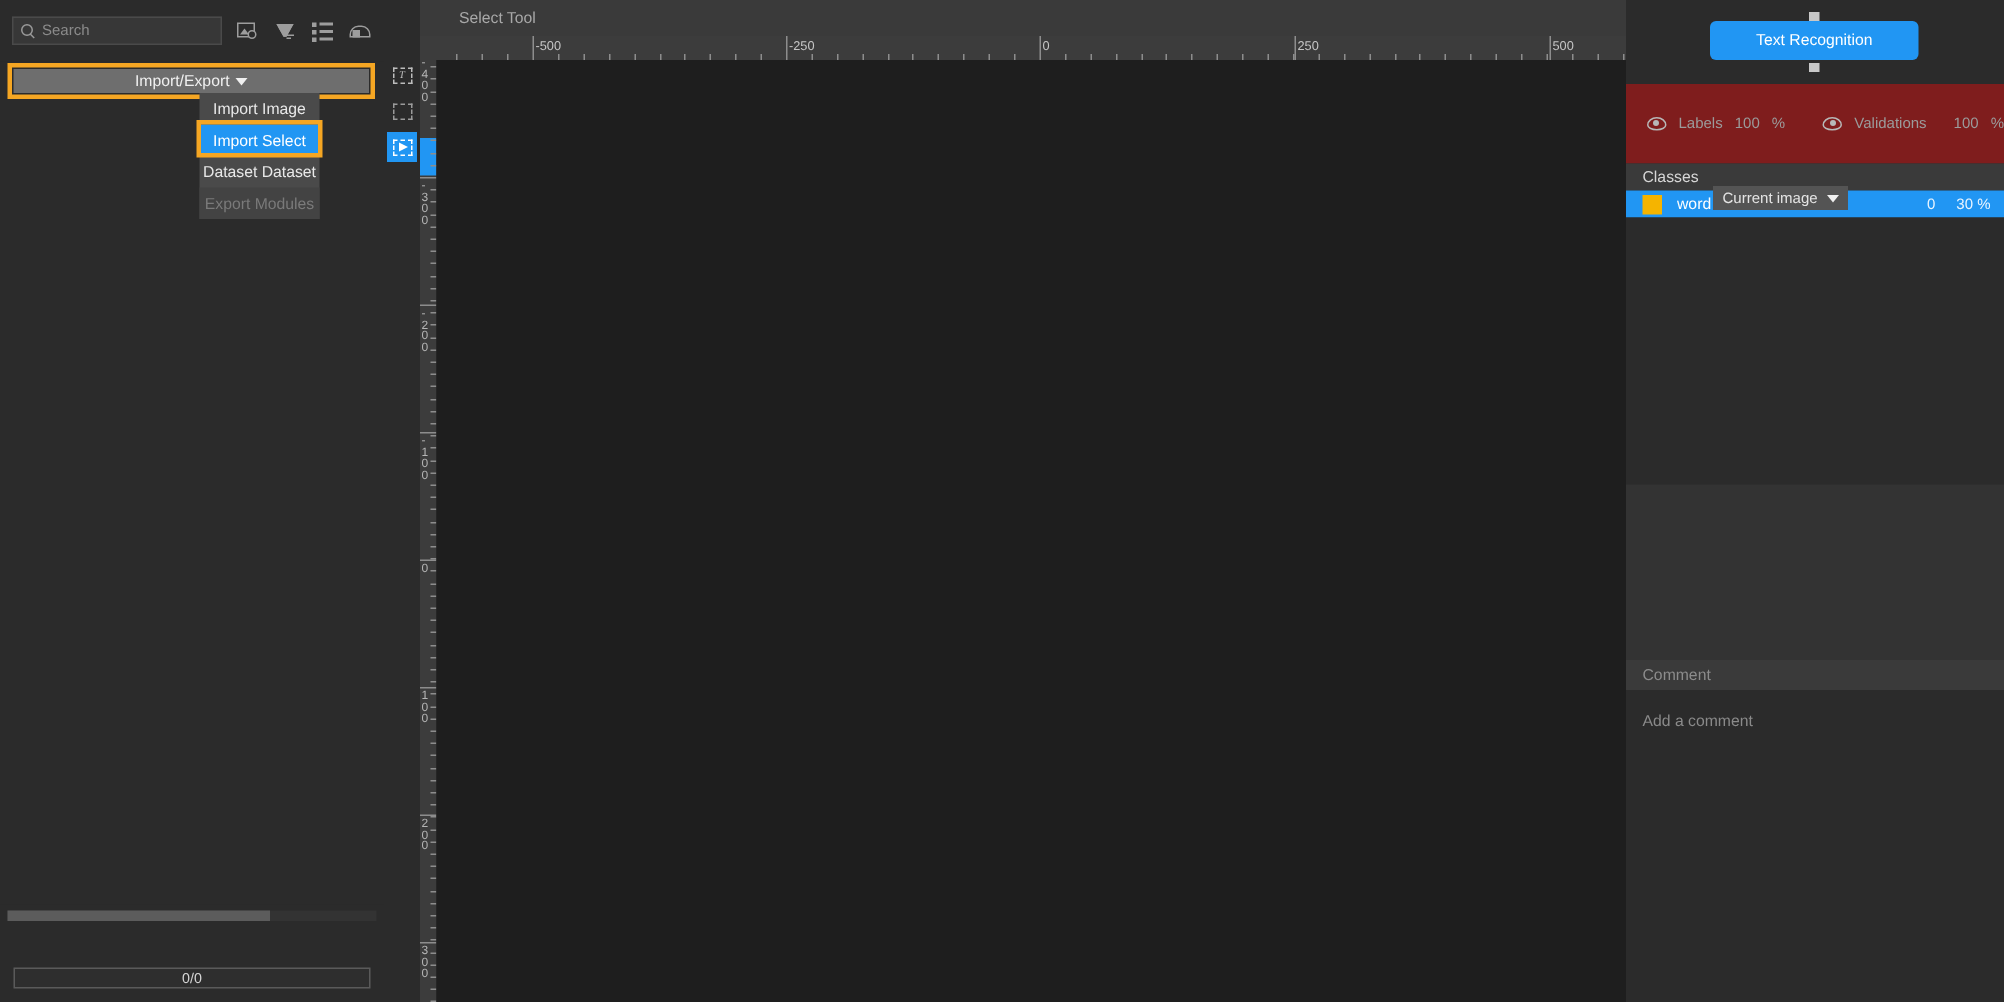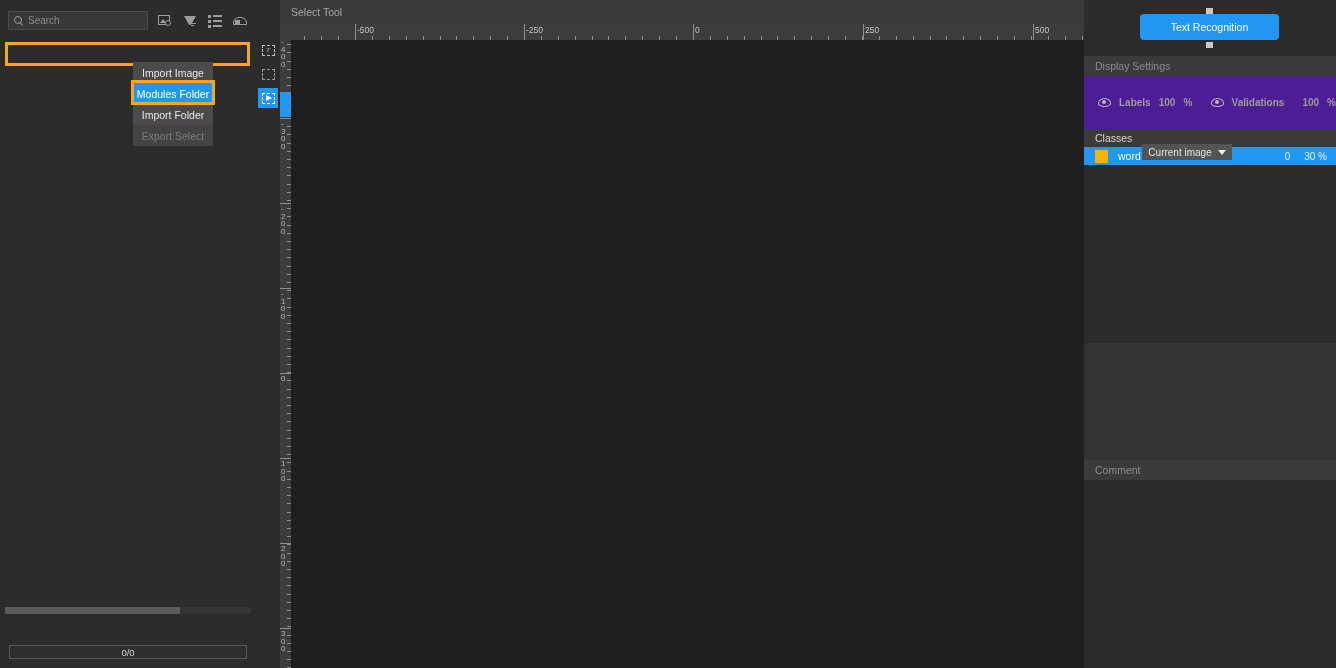--- a/index.html
+++ b/index.html
@@ -166,21 +166,21 @@
      border-top: 3.5px solid transparent; border-bottom: 3.5px solid transparent;
      border-left: 6px solid #fff; }
 
   
   #canvas-area {
     position: absolute; left: 280px; top: 0; width: 804px; height: 668px;
     background: #1e1e1e;
   }
   .canvas-title {
     position: absolute; left: 0; top: 0; width: 804px; height: 24px;
-    background: #3a3a3a; display: flex; align-items: center; padding-left: 11px;
+    background: #3a3a3a; display: flex; align-items: center; padding-left: 26px;
     font-size: 10.5px; color: #a8a8a8;
   }
   .ruler-h {
     position: absolute; left: 0; top: 24px; width: 804px; height: 16px;
     background: #3c3c3c; overflow: hidden;
   }
   .ruler-v {
     position: absolute; left: 0; top: 40px; width: 11px; height: 628px;
     background: #3c3c3c; overflow: hidden;
   }
@@ -250,22 +250,22 @@
     display: flex; align-items: center; justify-content: center; cursor: pointer;
   }
   .node-handle { position: absolute; left: 122px; width: 7px; height: 6px; background: #c8c8c8; }
 
   .section-bar {
     height: 20px; background: #3a3a3a; display: flex; align-items: center;
     padding-left: 11px; font-size: 10.5px; color: #8c8c8c;
     justify-content: space-between; padding-right: 9px;
   }
   .display-body {
-    height: 53px; background: #4c1d95; display: flex; 
-    padding-left: 14px; gap: 0; font-weight: bold;
+    height: 53px; background: #7f1d1d; display: flex; 
+    padding-left: 14px; gap: 0;
   }
   .ds-item { display: flex; align-items: center; gap: 8px; }
   .eye-ic { width: 13px; height: 9px; position: relative; cursor: pointer; }
   .eye-ic .outer {
     position: absolute; inset: 0; border: 1.2px solid #b8b8b8;
     border-radius: 50% 50% 50% 50% / 60% 60% 40% 40%;
   }
   .eye-ic .pupil {
     position: absolute; left: 4.3px; top: 2.3px; width: 4px; height: 4px;
     background: #b8b8b8; border-radius: 50%;
@@ -336,45 +336,49 @@
           <span class="sq" style="top:11px"></span>
             <span class="ln" style="top:11px;width:9px"></span>
         </div>
         <div class="hicon ic-layout">
           <span class="box"></span>
             <span class="inner"></span>
         </div>
       </div>
     </div>
 
+    <div class="ie-btn">
+      <span>Import/Export</span>
+      <span class="caret-d"></span>
+    </div>
     <div class="ie-highlight"></div>
 
 
     <div class="tbl-body"></div>
 
     <div class="lp-scroll-track"></div>
     <div class="lp-scroll-thumb"></div>
 
     <div class="prog-wrap">
       <span>0/0</span>
     </div>
   </div>
 
   <div id="ie-menu">
     <div class="mi">
       <span>Import Image</span>
     </div>
     <div class="mi sel">
-      <span>Modules Folder</span>
+      <span>Import Select</span>
     </div>
     <div class="mi">
-      <span>Import Folder</span>
+      <span>Dataset Dataset</span>
     </div>
     <div class="mi disabled">
-      <span>Export Select</span>
+      <span>Export Modules</span>
     </div>
   </div>
   <div class="mi-highlight"></div>
 
   <div id="tool-strip">
     <div class="tool-btn" style="top:40px">
       <span class="tb-marquee">
           <i class="t">T</i>
         </span>
     </div>
@@ -594,23 +598,20 @@
 
 
     <div class="modules-canvas">
       <span class="node-handle" style="top:8px"></span>
       <div class="module-node">
         <span>Text Recognition</span>
       </div>
       <span class="node-handle" style="top:42px"></span>
     </div>
 
-    <div class="section-bar">
-      <span>Display Settings</span>
-    </div>
 
     <div class="display-body">
       <div class="ds-item" style="width:118px">
         <span class="eye-ic">
             <i class="outer"></i>
             <i class="pupil"></i>
           </span>
         <span class="ds-label">Labels</span>
         <span class="ds-val">100</span>
         <span class="ds-val">%</span>
@@ -642,15 +643,18 @@
       <span class="class-pct">30 %</span>
     </div>
 
     <div class="classes-list"></div>
 
     <div class="imgtag-body"></div>
 
     <div class="section-bar">
       <span>Comment</span>
     </div>
+    <div class="comment-body">
+      <span class="comment-placeholder">Add a comment</span>
+    </div>
   </div>
 
 </div>
 
 </body></html>

